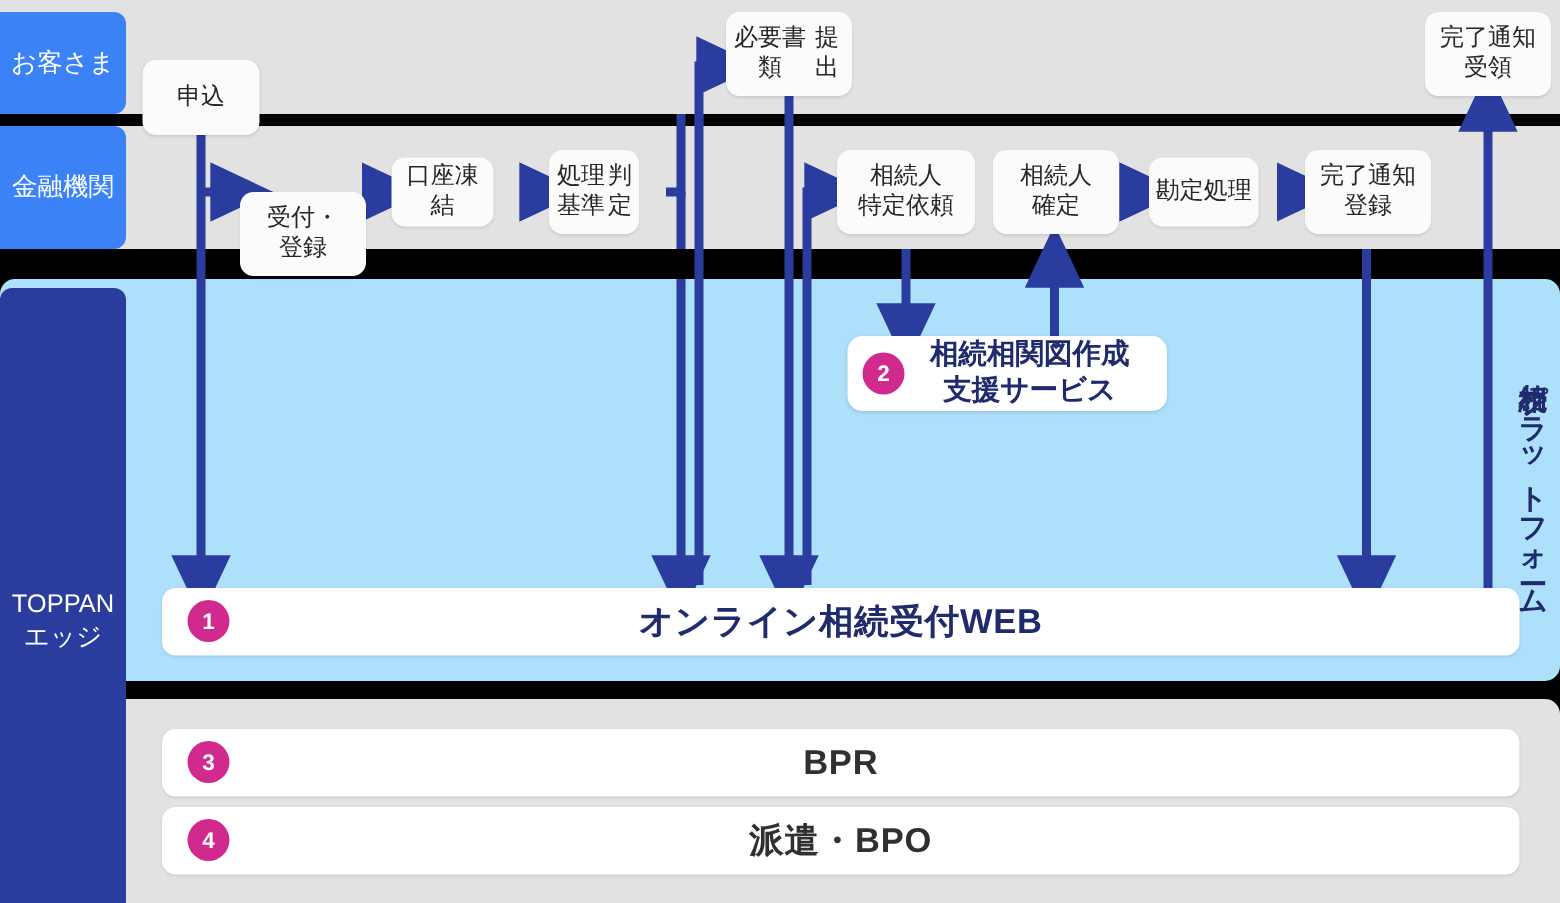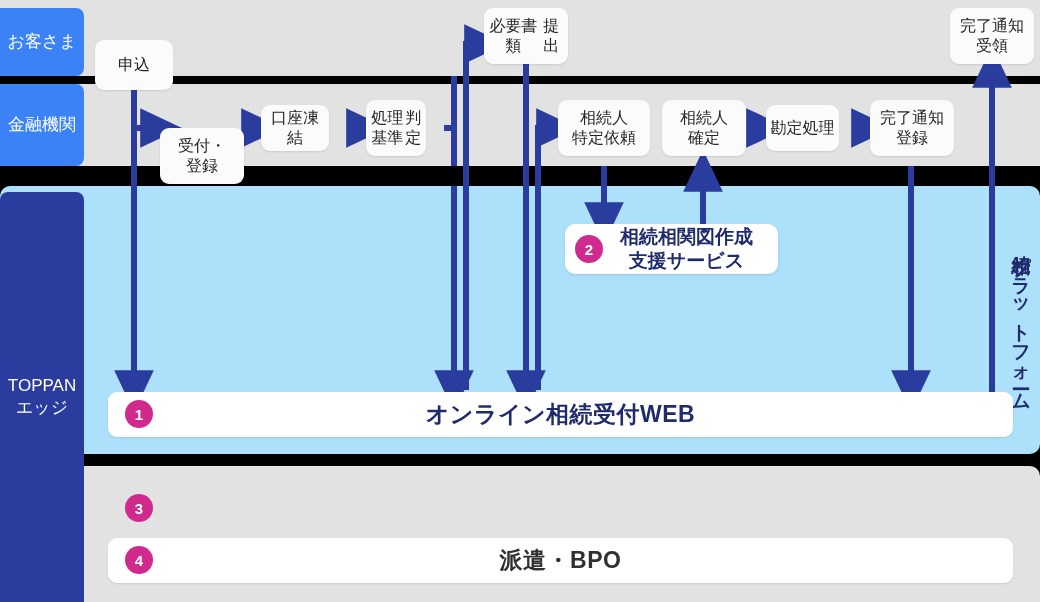--- a/index.html
+++ b/index.html
@@ -29,21 +29,21 @@
   }
   .lane-gray{background:#3b82f6;width:84px;border-radius:0 8px 8px 0;}
   .lane-customer{top:8px;height:68px;font-size:17px;}
   .lane-bank{top:84px;height:82px;font-size:17px;}
   .lane-toppan{
     top:192px;height:410px;width:84px;
     background:#2A3D9E;border-radius:8px 8px 0 0;
     font-size:17px;align-items:flex-start;padding-top:0;
   }
   .lane-toppan .ltxt{
-    position:absolute;left:0;right:0;top:183px;text-align:center;line-height:1.3;
+    position:absolute;left:0;right:0;top:200px;text-align:center;line-height:1.3;
   }
 
   
   .vert-caption{
     position:absolute;right:6px;top:196px;
     width:30px;height:250px;
     writing-mode:vertical-rl;
     font-size:19px;color:#1F2B6C;font-weight:700;
     letter-spacing:1px;
     display:flex;align-items:flex-start;justify-content:center;
@@ -217,20 +217,23 @@
       <div>相続相関図作成</div>
       <div>支援サービス</div>
     </div>
   </div>
 
   <div class="wbar" style="left:108px;top:392px;width:905px;height:45px;">
     <span class="wtxt">オンライン相続受付WEB</span>
   </div>
   <div class="badge" style="left:125px;top:400px;">1</div>
 
+  <div class="wbar dark" style="left:108px;top:486px;width:905px;height:45px;">
+    <span class="wtxt">BPR</span>
+  </div>
   <div class="badge" style="left:125px;top:494px;">3</div>
 
   <div class="wbar dark" style="left:108px;top:538px;width:905px;height:45px;">
     <span class="wtxt">派遣・BPO</span>
   </div>
   <div class="badge" style="left:125px;top:546px;">4</div>
 
 </div>
 
 </body></html>

